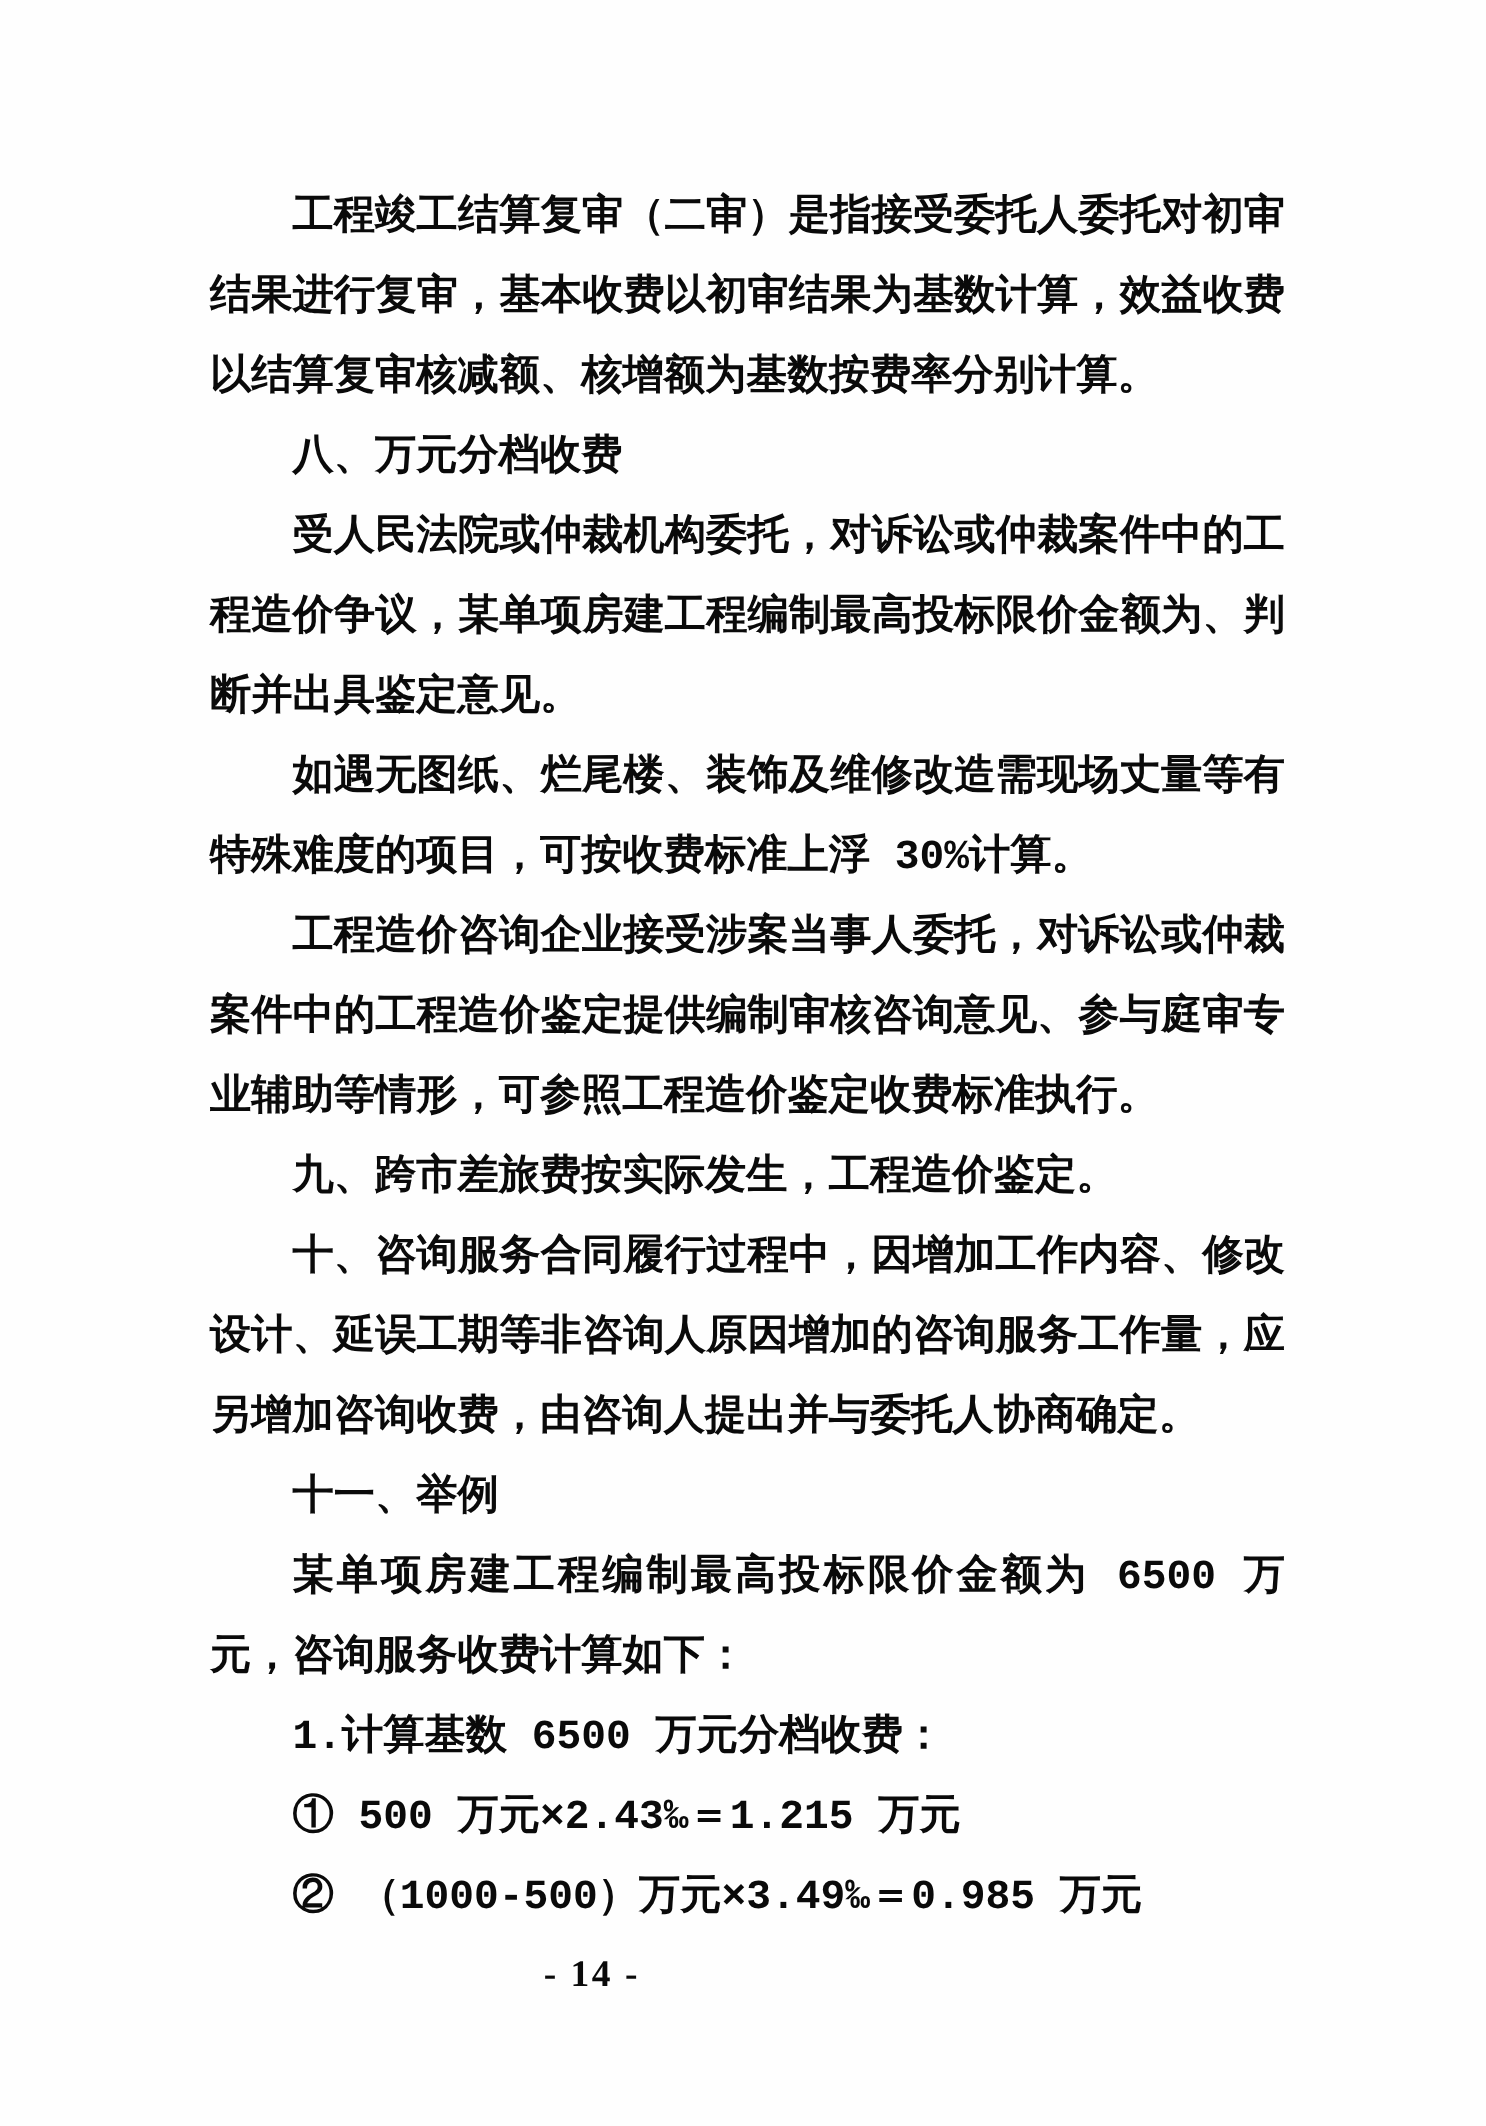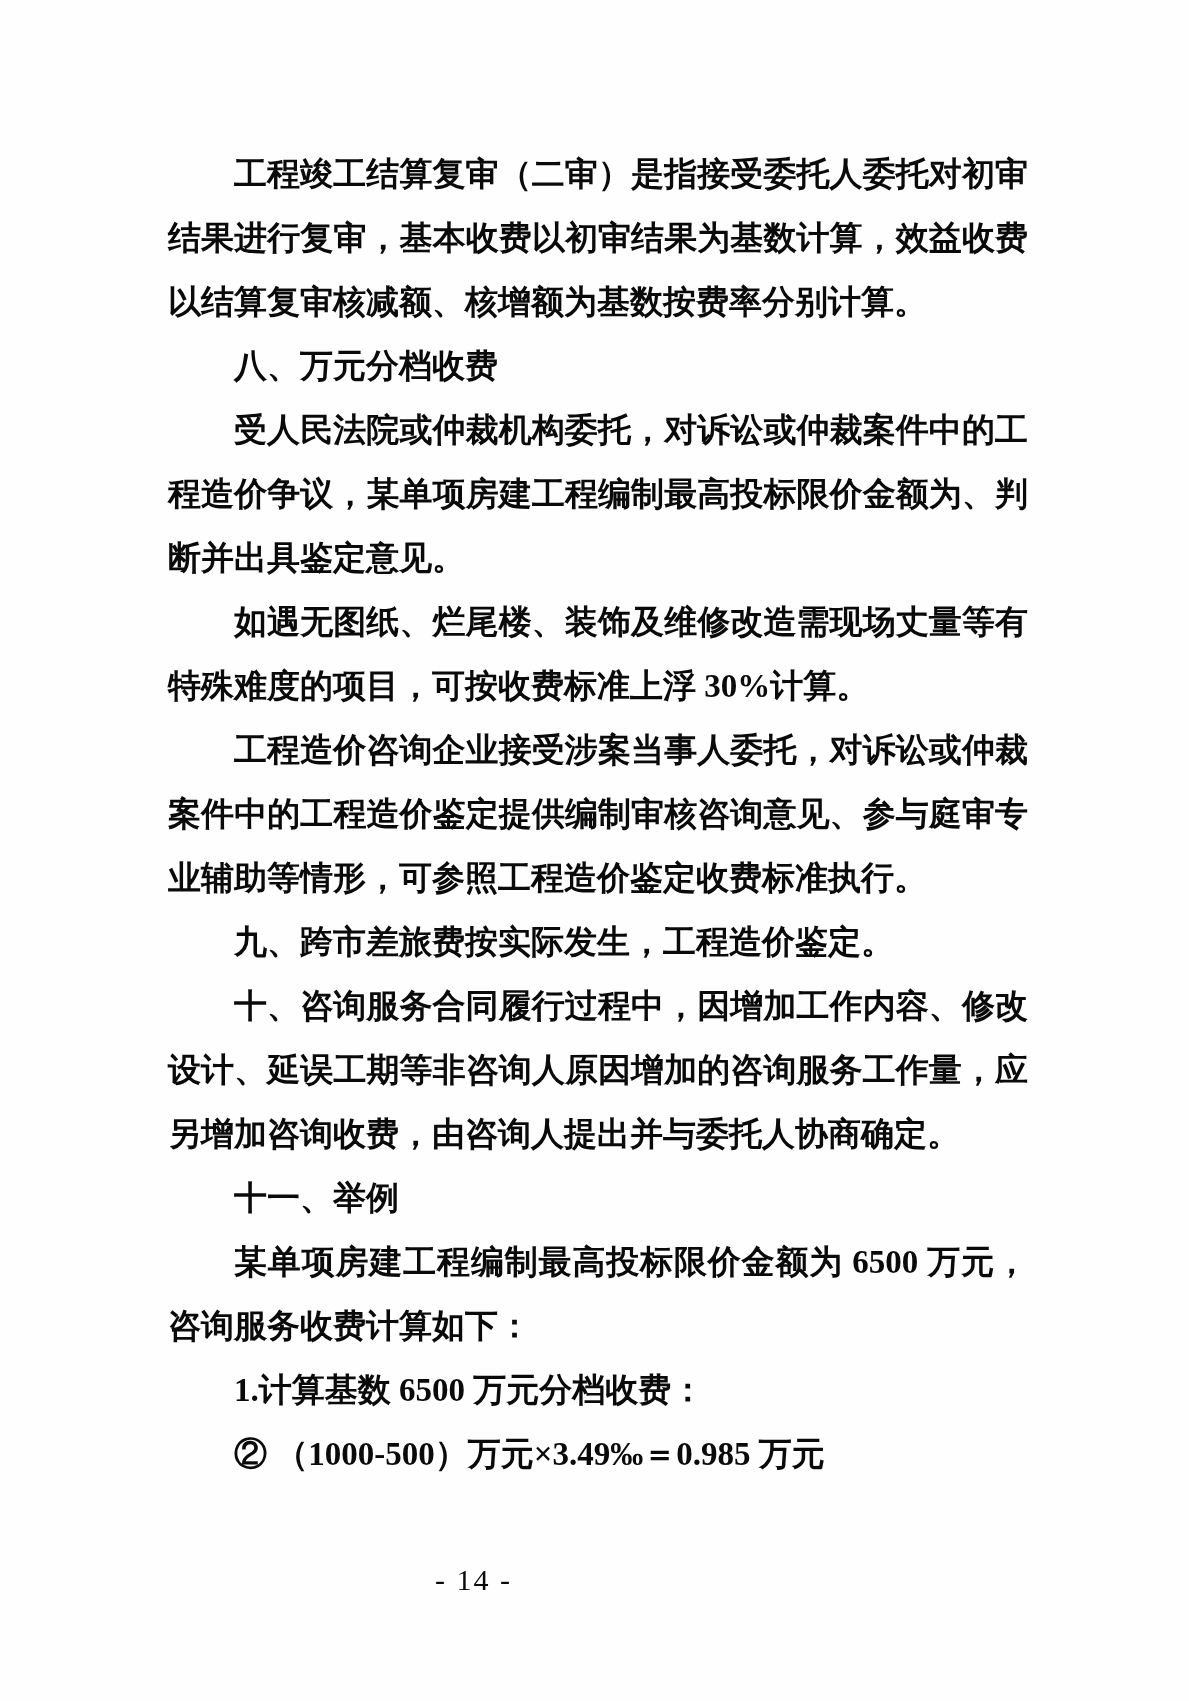--- a/index.html
+++ b/index.html
@@ -27,44 +27,46 @@
     margin: 0;
     padding: 0;
     font-size: 33px;
     line-height: 64px;
     letter-spacing: 0px;
     text-align: justify;
     text-align-last: left;
     text-indent: 2em;
     word-break: break-all;
     white-space: normal;
+    font-family: Liberation Mono, monospace;
   }
   .footer {
     position: absolute;
     top: 1562px;
     left: 0;
     width: 947px;
     text-align: center;
     font-size: 30px;
     line-height: 36px;
     letter-spacing: 2px;
-    font-weight: normal;
+    font-weight: bold;
   }
 </style>
 </head>
 <body>
 
 <div class="page">
   <div class="content">
     <p>工程竣工结算复审（二审）是指接受委托人委托对初审结果进行复审，基本收费以初审结果为基数计算，效益收费以结算复审核减额、核增额为基数按费率分别计算。</p>
     <p>八、万元分档收费</p>
     <p>受人民法院或仲裁机构委托，对诉讼或仲裁案件中的工程造价争议，某单项房建工程编制最高投标限价金额为、判断并出具鉴定意见。</p>
     <p>如遇无图纸、烂尾楼、装饰及维修改造需现场丈量等有特殊难度的项目，可按收费标准上浮 30%计算。</p>
     <p>工程造价咨询企业接受涉案当事人委托，对诉讼或仲裁案件中的工程造价鉴定提供编制审核咨询意见、参与庭审专业辅助等情形，可参照工程造价鉴定收费标准执行。</p>
     <p>九、跨市差旅费按实际发生，工程造价鉴定。</p>
     <p>十、咨询服务合同履行过程中，因增加工作内容、修改设计、延误工期等非咨询人原因增加的咨询服务工作量，应另增加咨询收费，由咨询人提出并与委托人协商确定。</p>
     <p>十一、举例</p>
     <p>某单项房建工程编制最高投标限价金额为 6500 万元，咨询服务收费计算如下：</p>
     <p>1.计算基数 6500 万元分档收费：</p>
+    <p>① 500 万元×2.43‰＝1.215 万元</p>
     <p>② （1000-500）万元×3.49‰＝0.985 万元</p>
   </div>
   <div class="footer">- 14 -</div>
 </div>
 
 </body></html>

